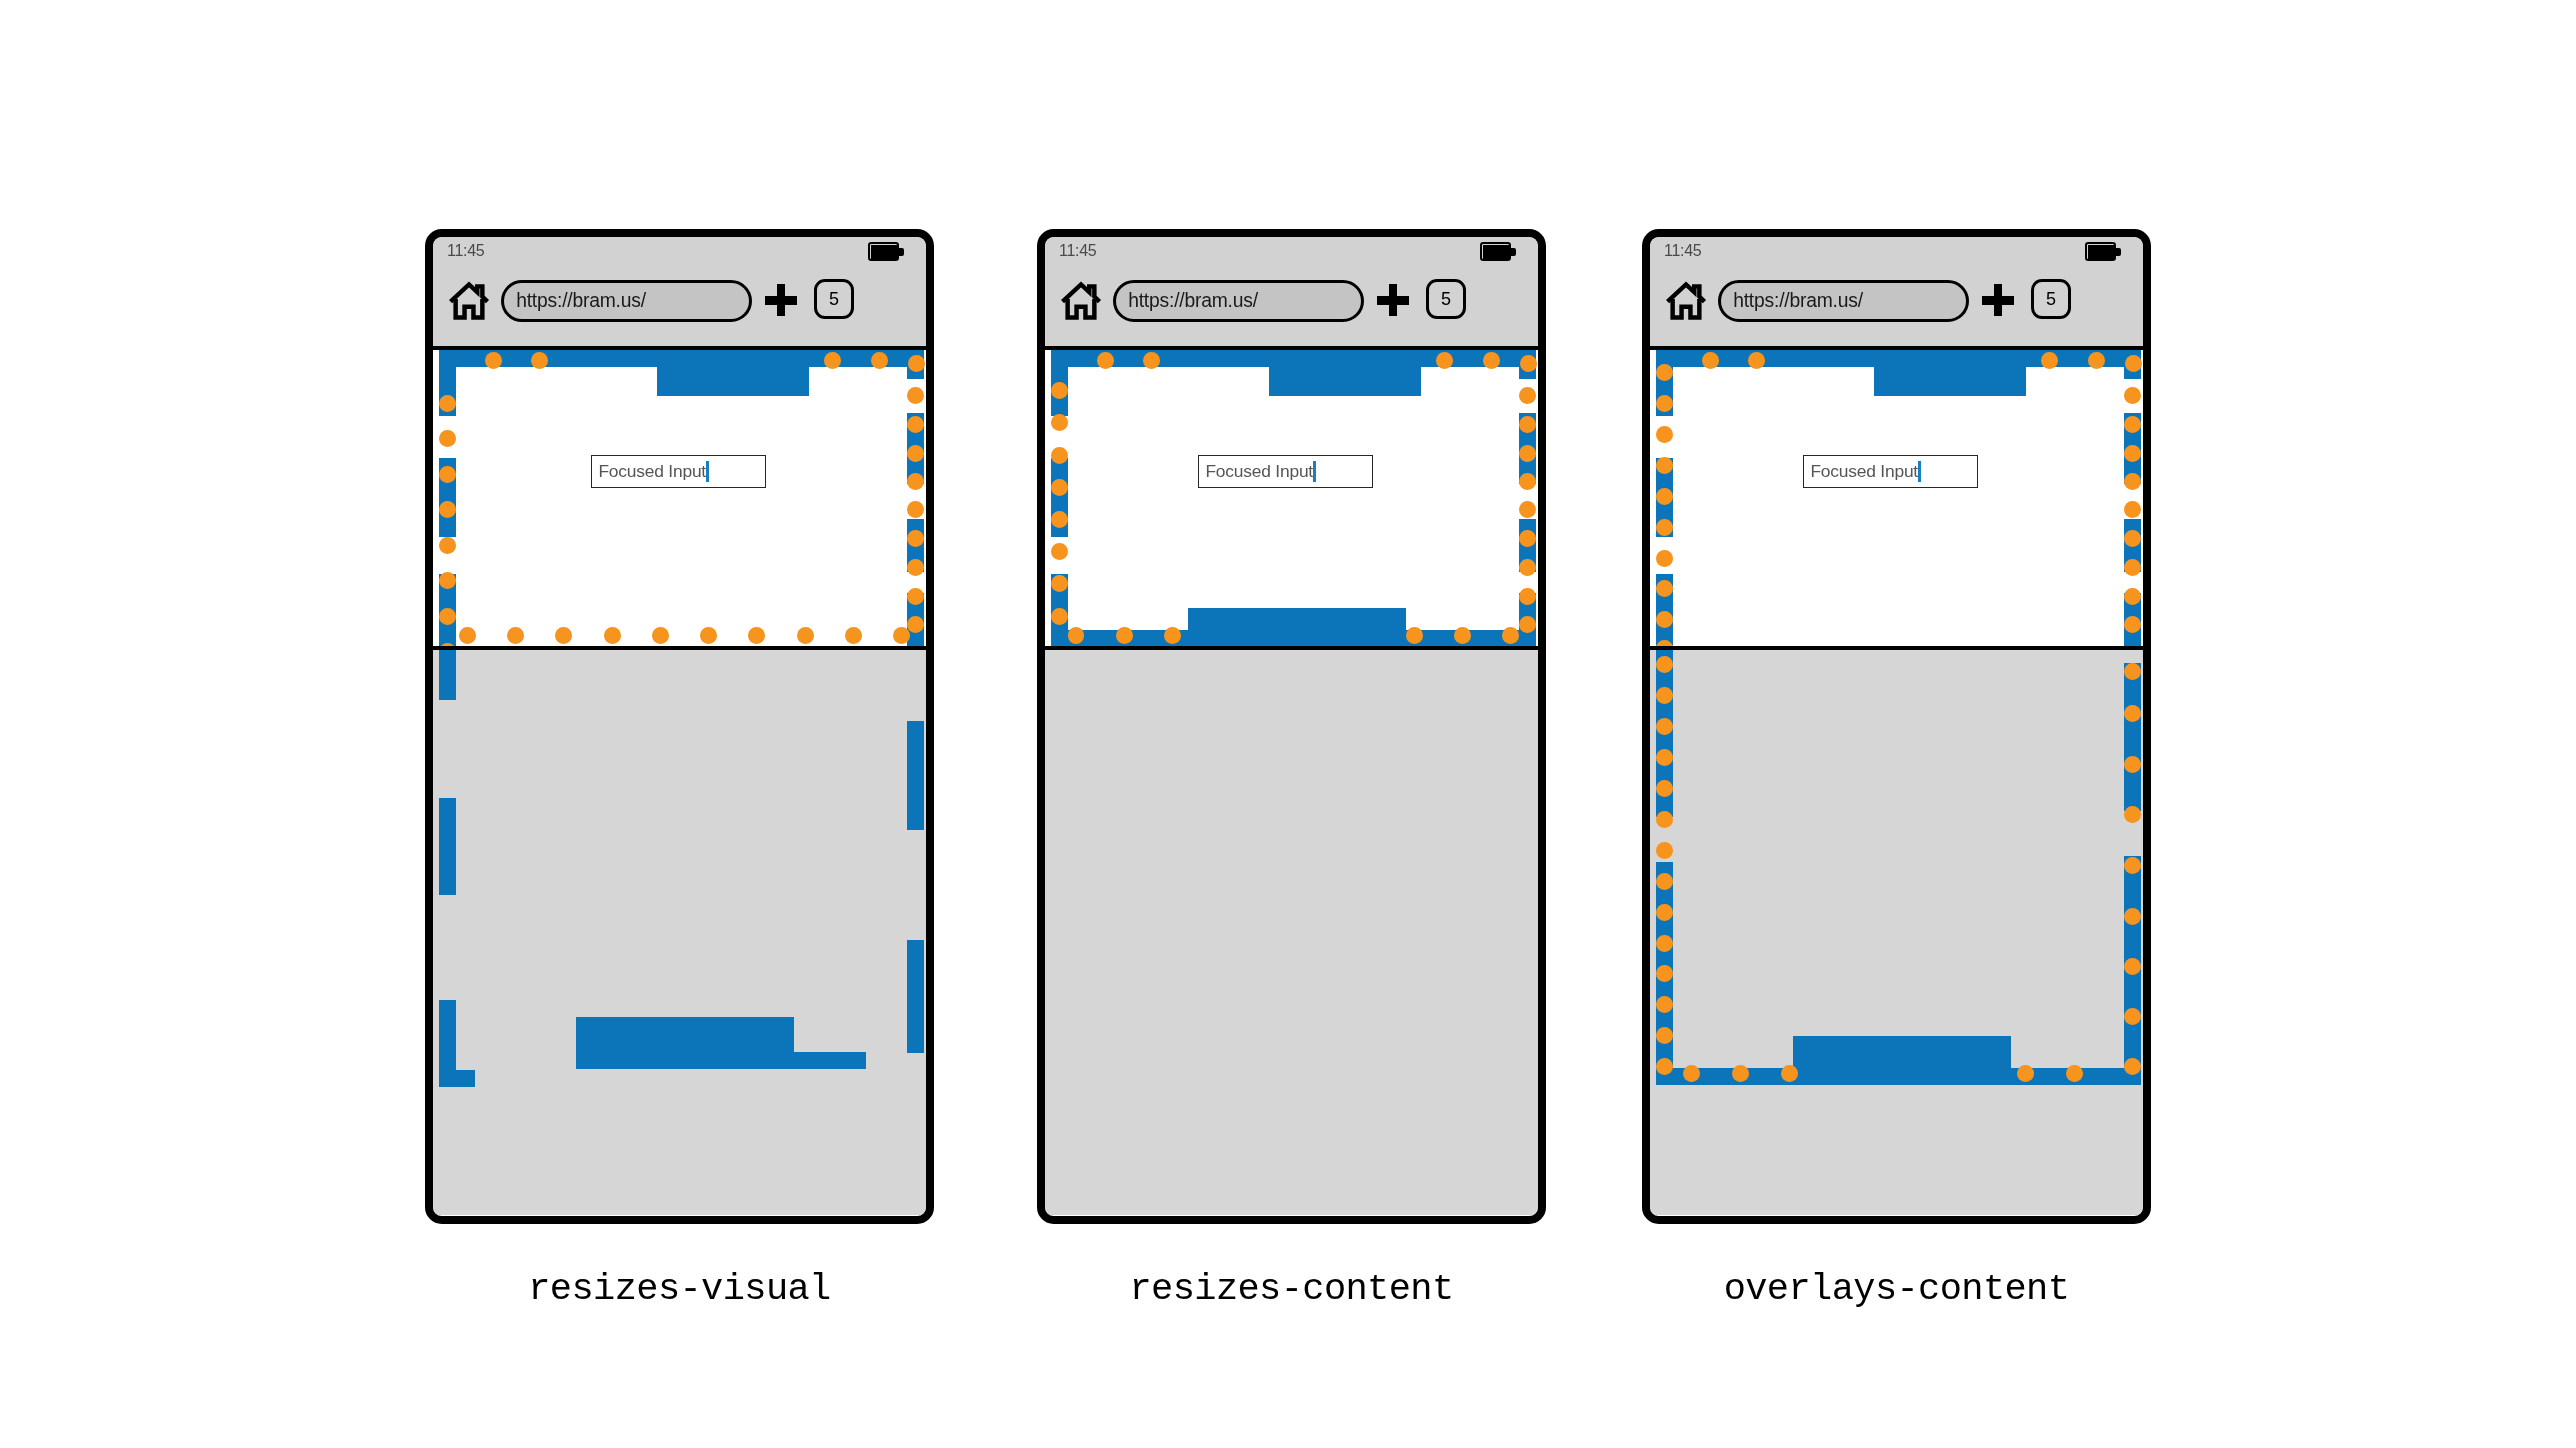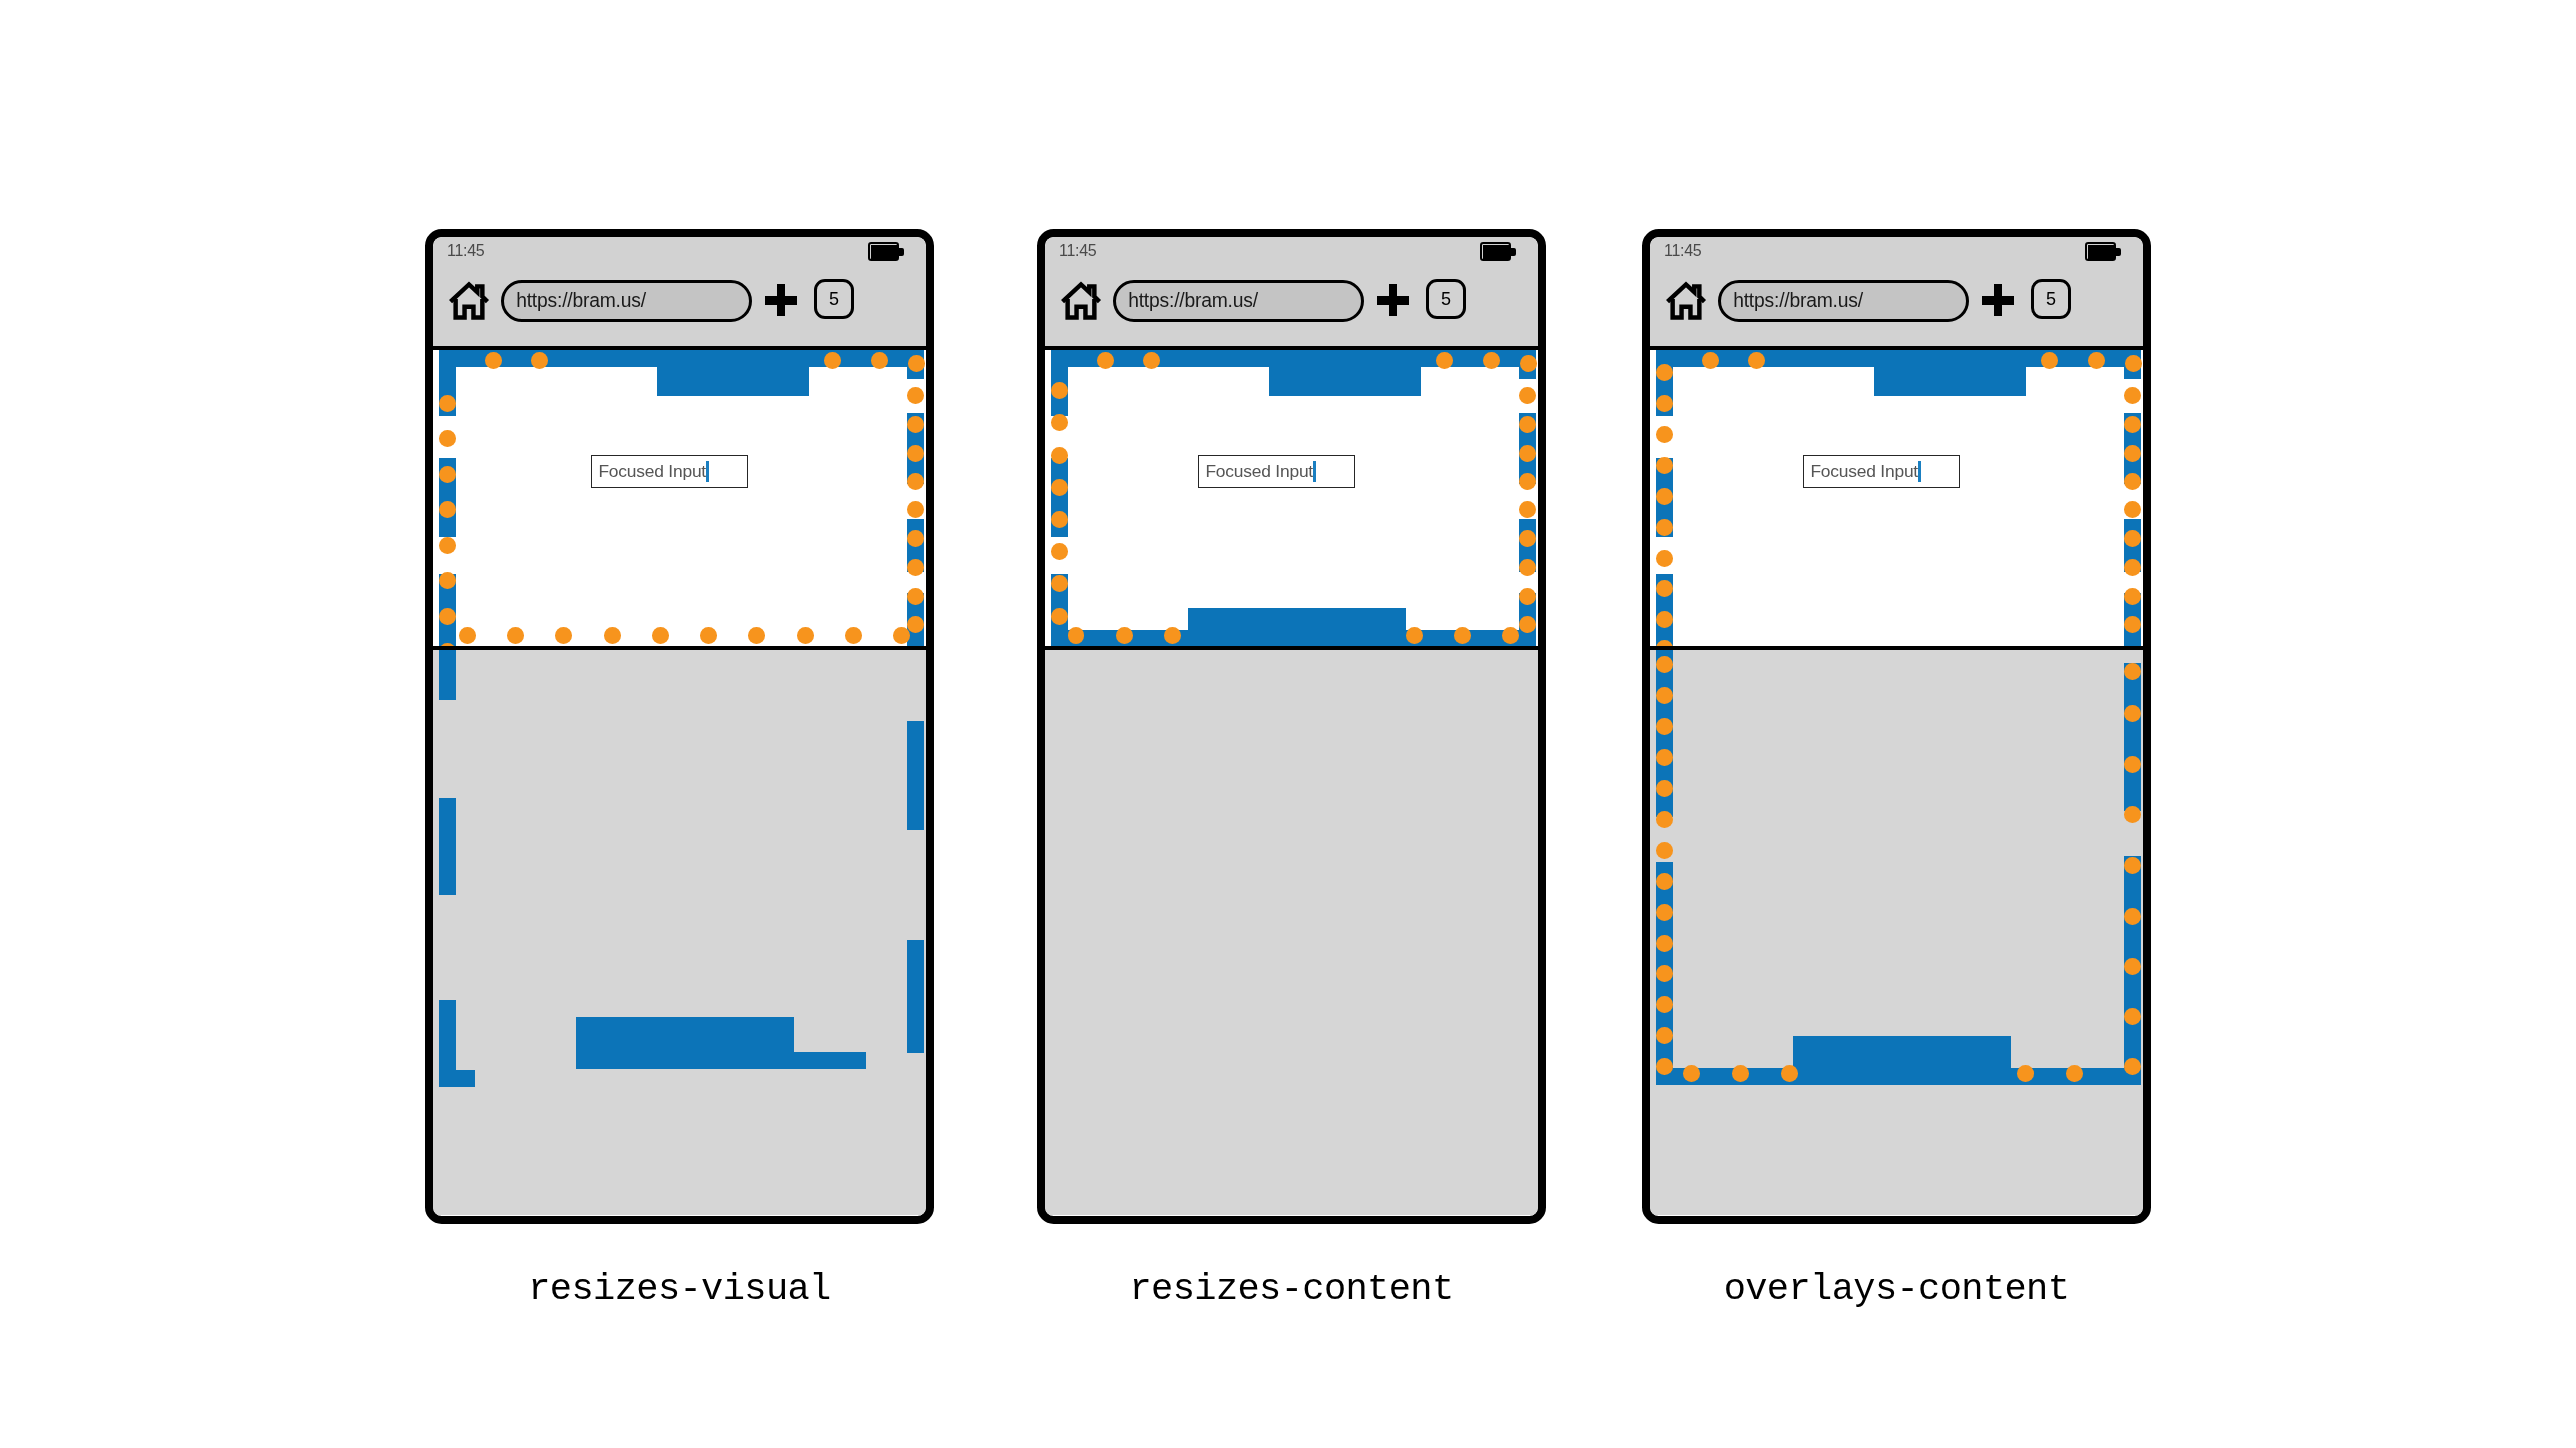--- a/index.html
+++ b/index.html
@@ -108,21 +108,21 @@
 
   
   .dot{
     position:absolute;width:16.7px;height:16.7px;border-radius:50%;
     background:#f7941d;
   }
 
   
   .focused-input{
     position:absolute;
-    width:157px;height:33px;
+    width:175px;height:33px;
     background:#ffffff;
     border:1.9px solid #262626;
     box-sizing:border-box;
     display:flex;align-items:center;
   }
   .focused-input .txt{
     padding-left:6.4px;font-size:17.4px;color:#555555;letter-spacing:-0.2px;
     white-space:nowrap;
   }
   .caret{

